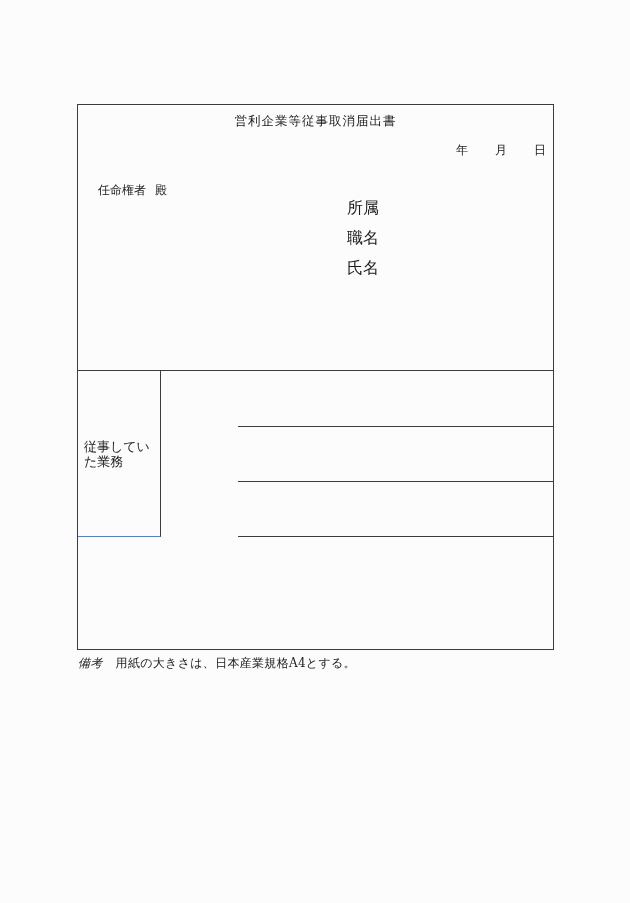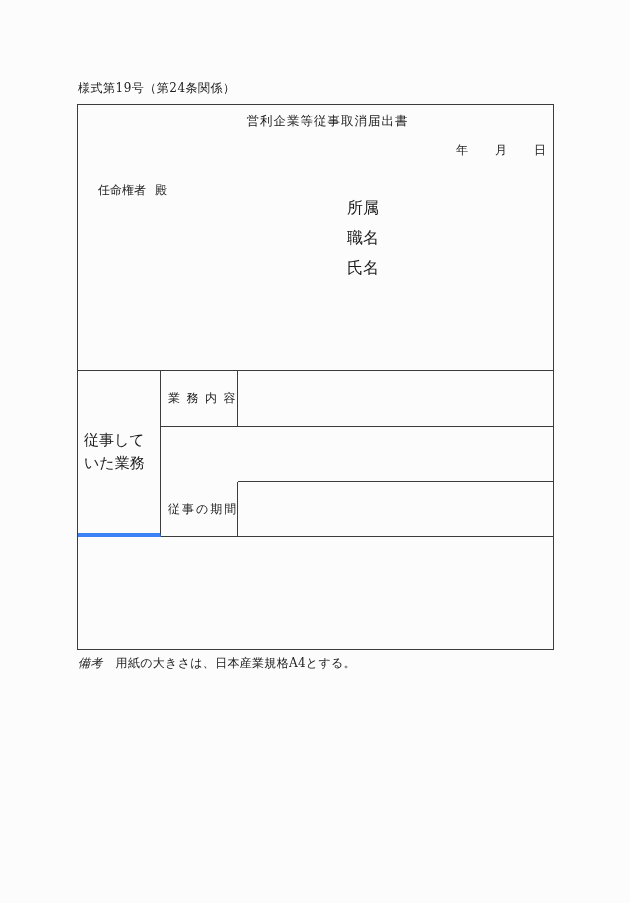--- a/index.html
+++ b/index.html
@@ -42,21 +42,21 @@
   }
   .top-section {
     position: relative;
     box-sizing: border-box;
     height: 266px;
     border-bottom: 1px solid #3c3c3c;
   }
   .doc-title {
     position: absolute;
     top: 8px;
-    left: 12px;
+    left: 0;
     width: 100%;
     text-align: center;
     font-size: 12.5px;
     letter-spacing: 1px;
     white-space: nowrap;
   }
   .date-line {
     position: absolute;
     top: 37px;
     right: 7px;
@@ -98,26 +98,26 @@
     grid-template-columns: 83px 77px 1fr;
     grid-template-rows: 56px 55px 55px 1fr;
     height: 279px;
     font-size: 12px;
   }
   .ftable > div { box-sizing: border-box; }
   .cell-engaged {
     grid-column: 1;
     grid-row: 1 / 4;
     border-right: 1px solid #3c3c3c;
-    border-bottom: 4px solid #3b82f6;
+    border-bottom: 1px solid #3b82f6;
     display: flex;
     align-items: center;
     padding: 0 4px 0 6px;
-    font-size: 15px;
-    line-height: 23px;
+    font-size: 13px;
+    line-height: 15px;
   }
   .cell-label {
     display: flex;
     align-items: center;
     padding-left: 7px;
     border-right: 1px solid #3c3c3c;
     border-bottom: 1px solid #3c3c3c;
     white-space: nowrap;
   }
   .cell-label.r1 { grid-column: 2; grid-row: 1; letter-spacing: 6.5px; }
@@ -146,21 +146,20 @@
     letter-spacing: 0.3px;
     white-space: nowrap;
   }
   .note-line .note-prefix { margin-right: 13px; font-style: italic; }
 </style>
 </head>
 <body>
 
 <div class="sheet">
 
-  <div class="form-no">様式第19号（第24条関係）</div>
 
   <div class="main-box">
 
     <div class="top-section">
       <div class="doc-title">営利企業等従事取消届出書</div>
 
       <div class="date-line"><span>年</span><span class="d-gap"></span><span>月</span><span class="d-gap"></span><span>日</span></div>
 
       <div class="addressee-line"><span>任命権者</span><span class="honorific">殿</span></div>
 
@@ -168,26 +167,24 @@
         <div class="sig-item">所属</div>
         <div class="sig-item">職名</div>
         <div class="sig-item">氏名</div>
       </div>
 
     </div>
 
     <div class="ftable">
       <div class="cell-engaged">従事していた業務</div>
 
-      <div class="cell-label r1">業務内容</div>
       <div class="cell-value r1"></div>
 
       <div class="cell-value r2"></div>
 
-      <div class="cell-label r3">従事の期間</div>
       <div class="cell-value r3"></div>
 
       <div class="cell-reason-value"></div>
     </div>
 
   </div>
 
   <div class="note-line"><span class="note-prefix">備考</span><span>用紙の大きさは、日本産業規格A4とする。</span></div>
 
 </div>

